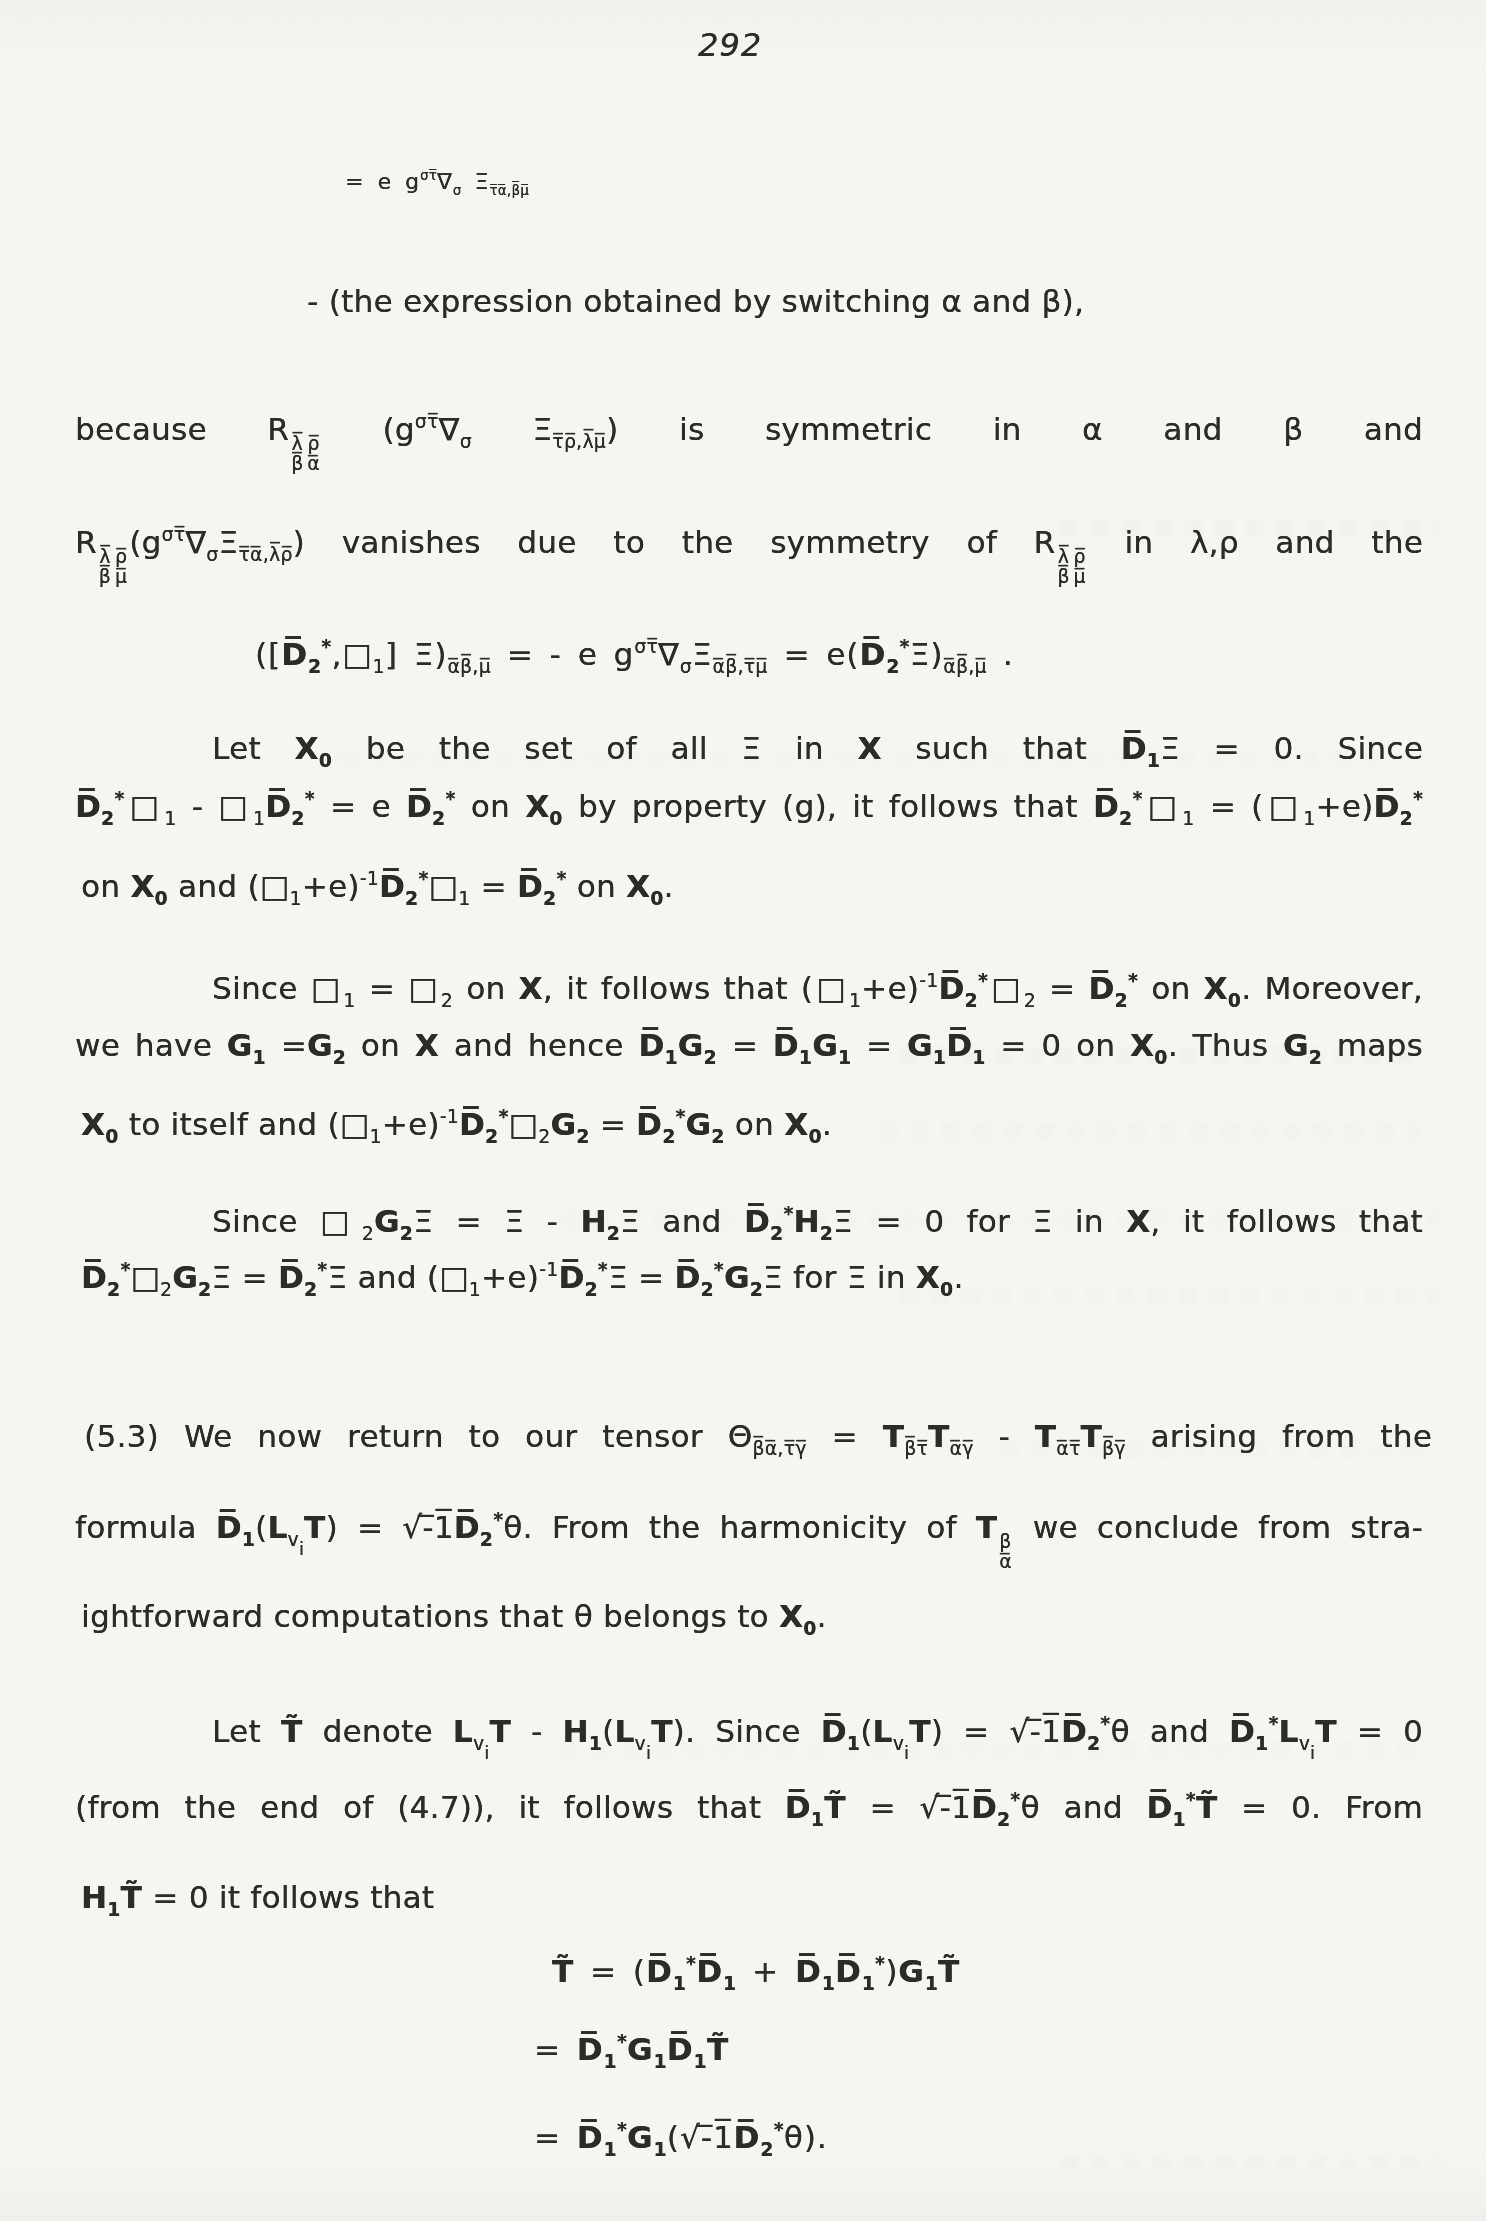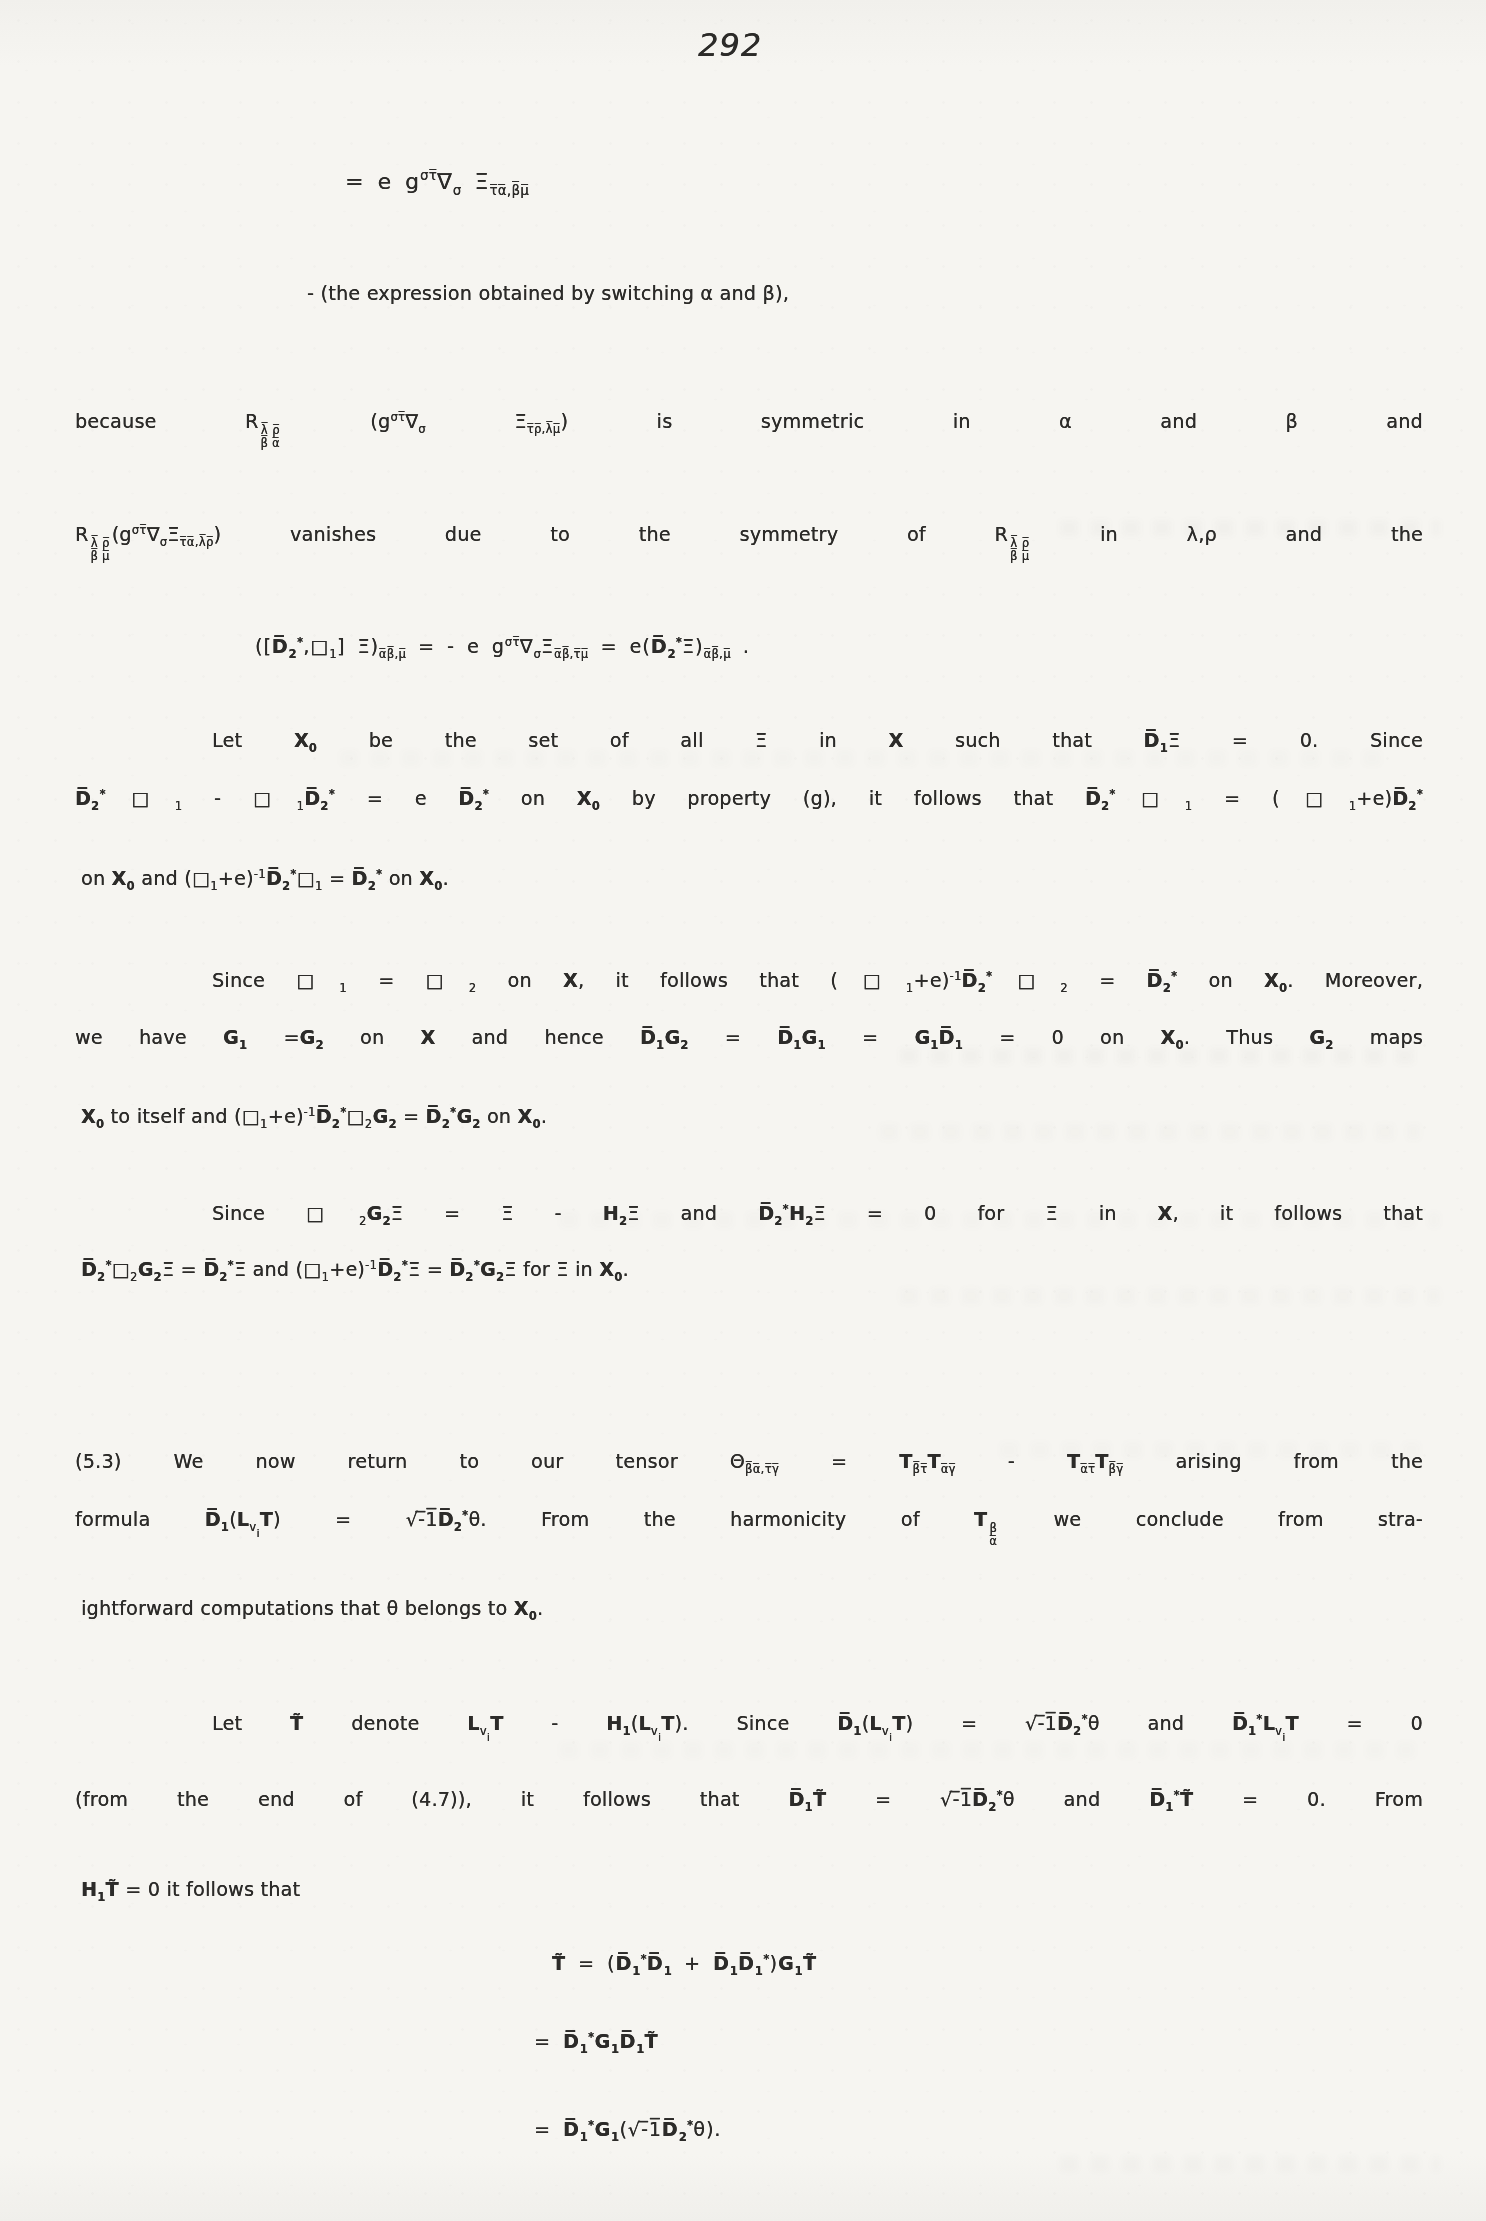--- a/index.html
+++ b/index.html
@@ -14,21 +14,21 @@
     color:#2c2b29;
   }
   .grain{
     position:absolute;inset:0;pointer-events:none;
     background-image:
       radial-gradient(rgba(0,0,0,.016) 1px, transparent 1.4px),
       radial-gradient(rgba(0,0,0,.012) 1px, transparent 1.2px);
     background-size:37px 41px,53px 47px;
   }
   .line{
-    position:absolute;font-size:19px;letter-spacing:.3px;
+    position:absolute;font-size:31px;letter-spacing:.3px;
     text-shadow:.25px 0 0 currentColor;
     line-height:1.25;
   }
   .jline{left:75px;width:1348px;text-align:justify;text-align-last:justify;text-justify:inter-word;}
   .pline{left:81px;width:1348px;text-align:left;}
   .aline{white-space:nowrap;}
   .ind{text-indent:137px;margin-top:22px;}
   .disp{letter-spacing:1px;word-spacing:5px;}
   .pageno{position:absolute;font-size:32px;letter-spacing:1px;text-shadow:.3px 0 0 currentColor;font-style:italic;}
   .sup{font-size:60%;vertical-align:.65em;letter-spacing:.4px;}
@@ -94,21 +94,21 @@
   <div class="line jline" style="top:787px;"><span class="bold">D̅<span class="sub">2</span><span class="sup">*</span></span>□<span class="sub">1</span> - □<span class="sub">1</span><span class="bold">D̅<span class="sub">2</span><span class="sup">*</span></span> = e <span class="bold">D̅<span class="sub">2</span><span class="sup">*</span></span> on <span class="bold">X<span class="sub">0</span></span> by property (g), it follows that <span class="bold">D̅<span class="sub">2</span><span class="sup">*</span></span>□<span class="sub">1</span> = (□<span class="sub">1</span>+e)<span class="bold">D̅<span class="sub">2</span><span class="sup">*</span></span></div>
   <div class="line pline" style="top:867px;">on <span class="bold">X<span class="sub">0</span></span> and (□<span class="sub">1</span>+e)<span class="sup">-1</span><span class="bold">D̅<span class="sub">2</span><span class="sup">*</span></span>□<span class="sub">1</span> = <span class="bold">D̅<span class="sub">2</span><span class="sup">*</span></span> on <span class="bold">X<span class="sub">0</span></span>.</div>
 
   <div class="line jline ind" style="top:947px;">Since □<span class="sub">1</span> = □<span class="sub">2</span> on <span class="bold">X</span>, it follows that (□<span class="sub">1</span>+e)<span class="sup">-1</span><span class="bold">D̅<span class="sub">2</span><span class="sup">*</span></span>□<span class="sub">2</span> = <span class="bold">D̅<span class="sub">2</span><span class="sup">*</span></span> on <span class="bold">X<span class="sub">0</span></span>. Moreover,</div>
   <div class="line jline" style="top:1026px;">we have <span class="bold">G<span class="sub">1</span></span> =<span class="bold">G<span class="sub">2</span></span> on <span class="bold">X</span> and hence <span class="bold">D̅<span class="sub">1</span>G<span class="sub">2</span></span> = <span class="bold">D̅<span class="sub">1</span>G<span class="sub">1</span></span> = <span class="bold">G<span class="sub">1</span>D̅<span class="sub">1</span></span> = 0 on <span class="bold">X<span class="sub">0</span></span>. Thus <span class="bold">G<span class="sub">2</span></span> maps</div>
   <div class="line pline" style="top:1105px;"><span class="bold">X<span class="sub">0</span></span> to itself and (□<span class="sub">1</span>+e)<span class="sup">-1</span><span class="bold">D̅<span class="sub">2</span><span class="sup">*</span></span>□<span class="sub">2</span><span class="bold">G<span class="sub">2</span></span> = <span class="bold">D̅<span class="sub">2</span><span class="sup">*</span>G<span class="sub">2</span></span> on <span class="bold">X<span class="sub">0</span></span>.</div>
 
   <div class="line jline ind" style="top:1180px;">Since □<span class="sub">2</span><span class="bold">G<span class="sub">2</span></span>Ξ = Ξ - <span class="bold">H<span class="sub">2</span></span>Ξ and <span class="bold">D̅<span class="sub">2</span><span class="sup">*</span>H<span class="sub">2</span></span>Ξ = 0 for Ξ in <span class="bold">X</span>, it follows that</div>
   <div class="line pline" style="top:1258px;"><span class="bold">D̅<span class="sub">2</span><span class="sup">*</span></span>□<span class="sub">2</span><span class="bold">G<span class="sub">2</span></span>Ξ = <span class="bold">D̅<span class="sub">2</span><span class="sup">*</span></span>Ξ and (□<span class="sub">1</span>+e)<span class="sup">-1</span><span class="bold">D̅<span class="sub">2</span><span class="sup">*</span></span>Ξ = <span class="bold">D̅<span class="sub">2</span><span class="sup">*</span>G<span class="sub">2</span></span>Ξ for Ξ in <span class="bold">X<span class="sub">0</span></span>.</div>
 
-  <div class="line jline" style="top:1450px;">(5.3) We now return to our tensor Θ<span class="sub">β̅α̅,τ̅γ̅</span> = <span class="bold">T</span><span class="sub">β̅τ̅</span><span class="bold">T</span><span class="sub">α̅γ̅</span> - <span class="bold">T</span><span class="sub">α̅τ̅</span><span class="bold">T</span><span class="sub">β̅γ̅</span> arising from the</div>
+  <div class="line jline" style="top:1417px;margin-left:9px;">(5.3) We now return to our tensor Θ<span class="sub">β̅α̅,τ̅γ̅</span> = <span class="bold">T</span><span class="sub">β̅τ̅</span><span class="bold">T</span><span class="sub">α̅γ̅</span> - <span class="bold">T</span><span class="sub">α̅τ̅</span><span class="bold">T</span><span class="sub">β̅γ̅</span> arising from the</div>
   <div class="line jline" style="top:1508px;">formula <span class="bold">D̅<span class="sub">1</span></span>(<span class="bold">L</span><span class="sub">v<span class="sub">i</span></span><span class="bold">T</span>) = √-̅1̅<span class="bold">D̅<span class="sub">2</span><span class="sup">*</span></span>θ. From the harmonicity of <span class="bold">T</span><span class="pair">
         <span class="pt">β</span>
         <span class="pb">α̅</span>
       </span> we conclude from stra-</div>
   <div class="line pline" style="top:1597px;">ightforward computations that θ belongs to <span class="bold">X<span class="sub">0</span></span>.</div>
 
   <div class="line jline ind" style="top:1690px;">Let <span class="bold">T̃</span> denote <span class="bold">L</span><span class="sub">v<span class="sub">i</span></span><span class="bold">T</span> - <span class="bold">H<span class="sub">1</span></span>(<span class="bold">L</span><span class="sub">v<span class="sub">i</span></span><span class="bold">T</span>). Since <span class="bold">D̅<span class="sub">1</span></span>(<span class="bold">L</span><span class="sub">v<span class="sub">i</span></span><span class="bold">T</span>) = √-̅1̅<span class="bold">D̅<span class="sub">2</span><span class="sup">*</span></span>θ and <span class="bold">D̅<span class="sub">1</span><span class="sup">*</span>L</span><span class="sub">v<span class="sub">i</span></span><span class="bold">T</span> = 0</div>
   <div class="line jline" style="top:1788px;">(from the end of (4.7)), it follows that <span class="bold">D̅<span class="sub">1</span>T̃</span> = √-̅1̅<span class="bold">D̅<span class="sub">2</span><span class="sup">*</span></span>θ and <span class="bold">D̅<span class="sub">1</span><span class="sup">*</span>T̃</span> = 0. From</div>
   <div class="line pline" style="top:1878px;"><span class="bold">H<span class="sub">1</span>T̃</span> = 0 it follows that</div>
 

